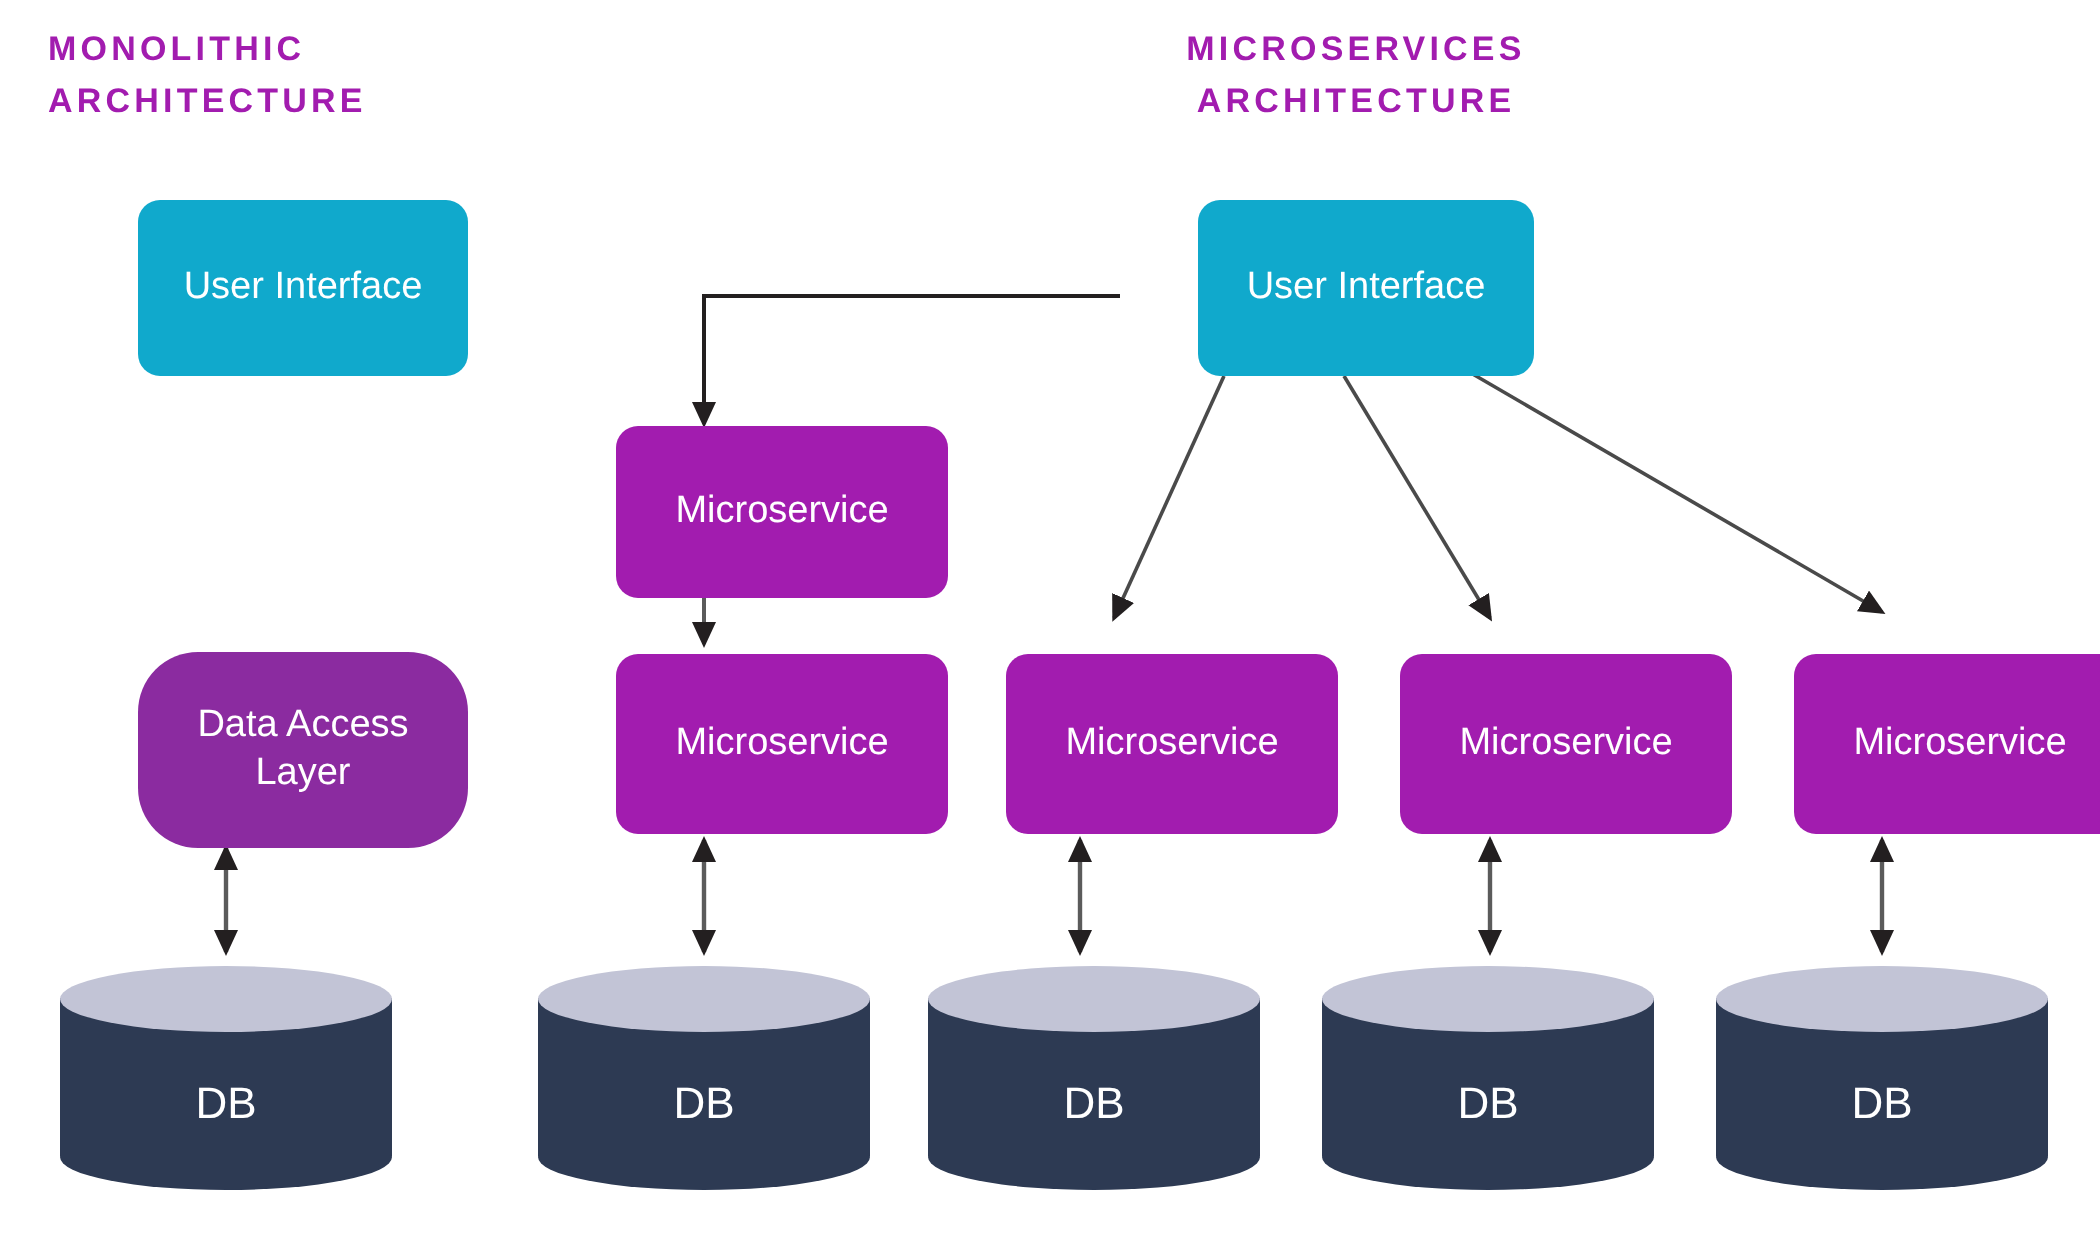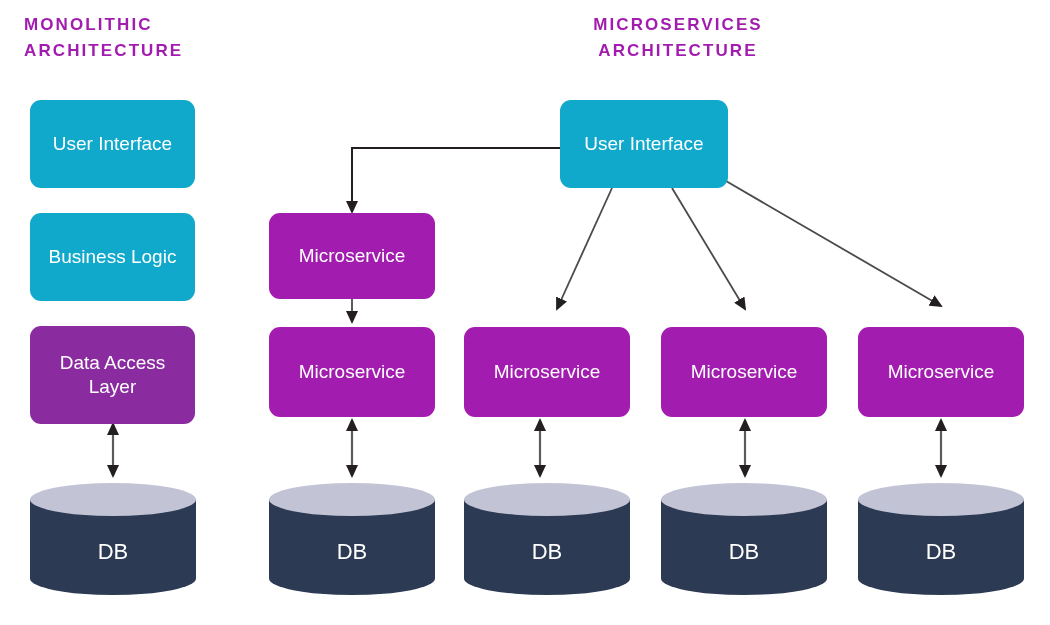--- a/index.html
+++ b/index.html
@@ -54,20 +54,21 @@
     align-items: center;
     justify-content: center;
     text-align: center;
     border-radius: 11px;
     color: #ffffff;
     font-size: 19px;
     line-height: 24px;
     font-weight: normal;
     box-sizing: border-box;
     padding: 2px 6px;
+    margin-left: 39px;
   }
   .node.cyan   { background: #10A9CC; }
   .node.purple { background: #8B2BA0; }
   .node.pink   { background: #a21caf; }
 
   .db {
     position: absolute;
   }
   .db .db-body {
     position: absolute;
@@ -167,23 +168,22 @@
   </svg>
 
   <div class="section-title" id="title-mono">MONOLITHIC
 ARCHITECTURE</div>
 
   <div class="section-title" id="title-micro">MICROSERVICES
 ARCHITECTURE</div>
 
   <div class="node cyan" style="left:30px; top:100px; width:165px; height:88px;">User Interface</div>
 
-  <div class="node cyan" style="left:30px; top:213px; width:165px; height:88px;">Business Logic</div>
-
-  <div class="node purple" style="left:30px; top:326px; width:165px; height:98px;">Data Access Layer</div>
+
+  <div class="node purple" style="left:30px; top:326px; width:165px; height:98px;border-radius:30px;">Data Access Layer</div>
 
   <div class="db" style="left:30px; top:483px; width:166px; height:112px;">
     <div class="db-bottom"></div>
     <div class="db-body"></div>
     <div class="db-top"></div>
     <div class="db-label">DB</div>
   </div>
 
   <div class="node cyan" style="left:560px; top:100px; width:168px; height:88px;">User Interface</div>
 

